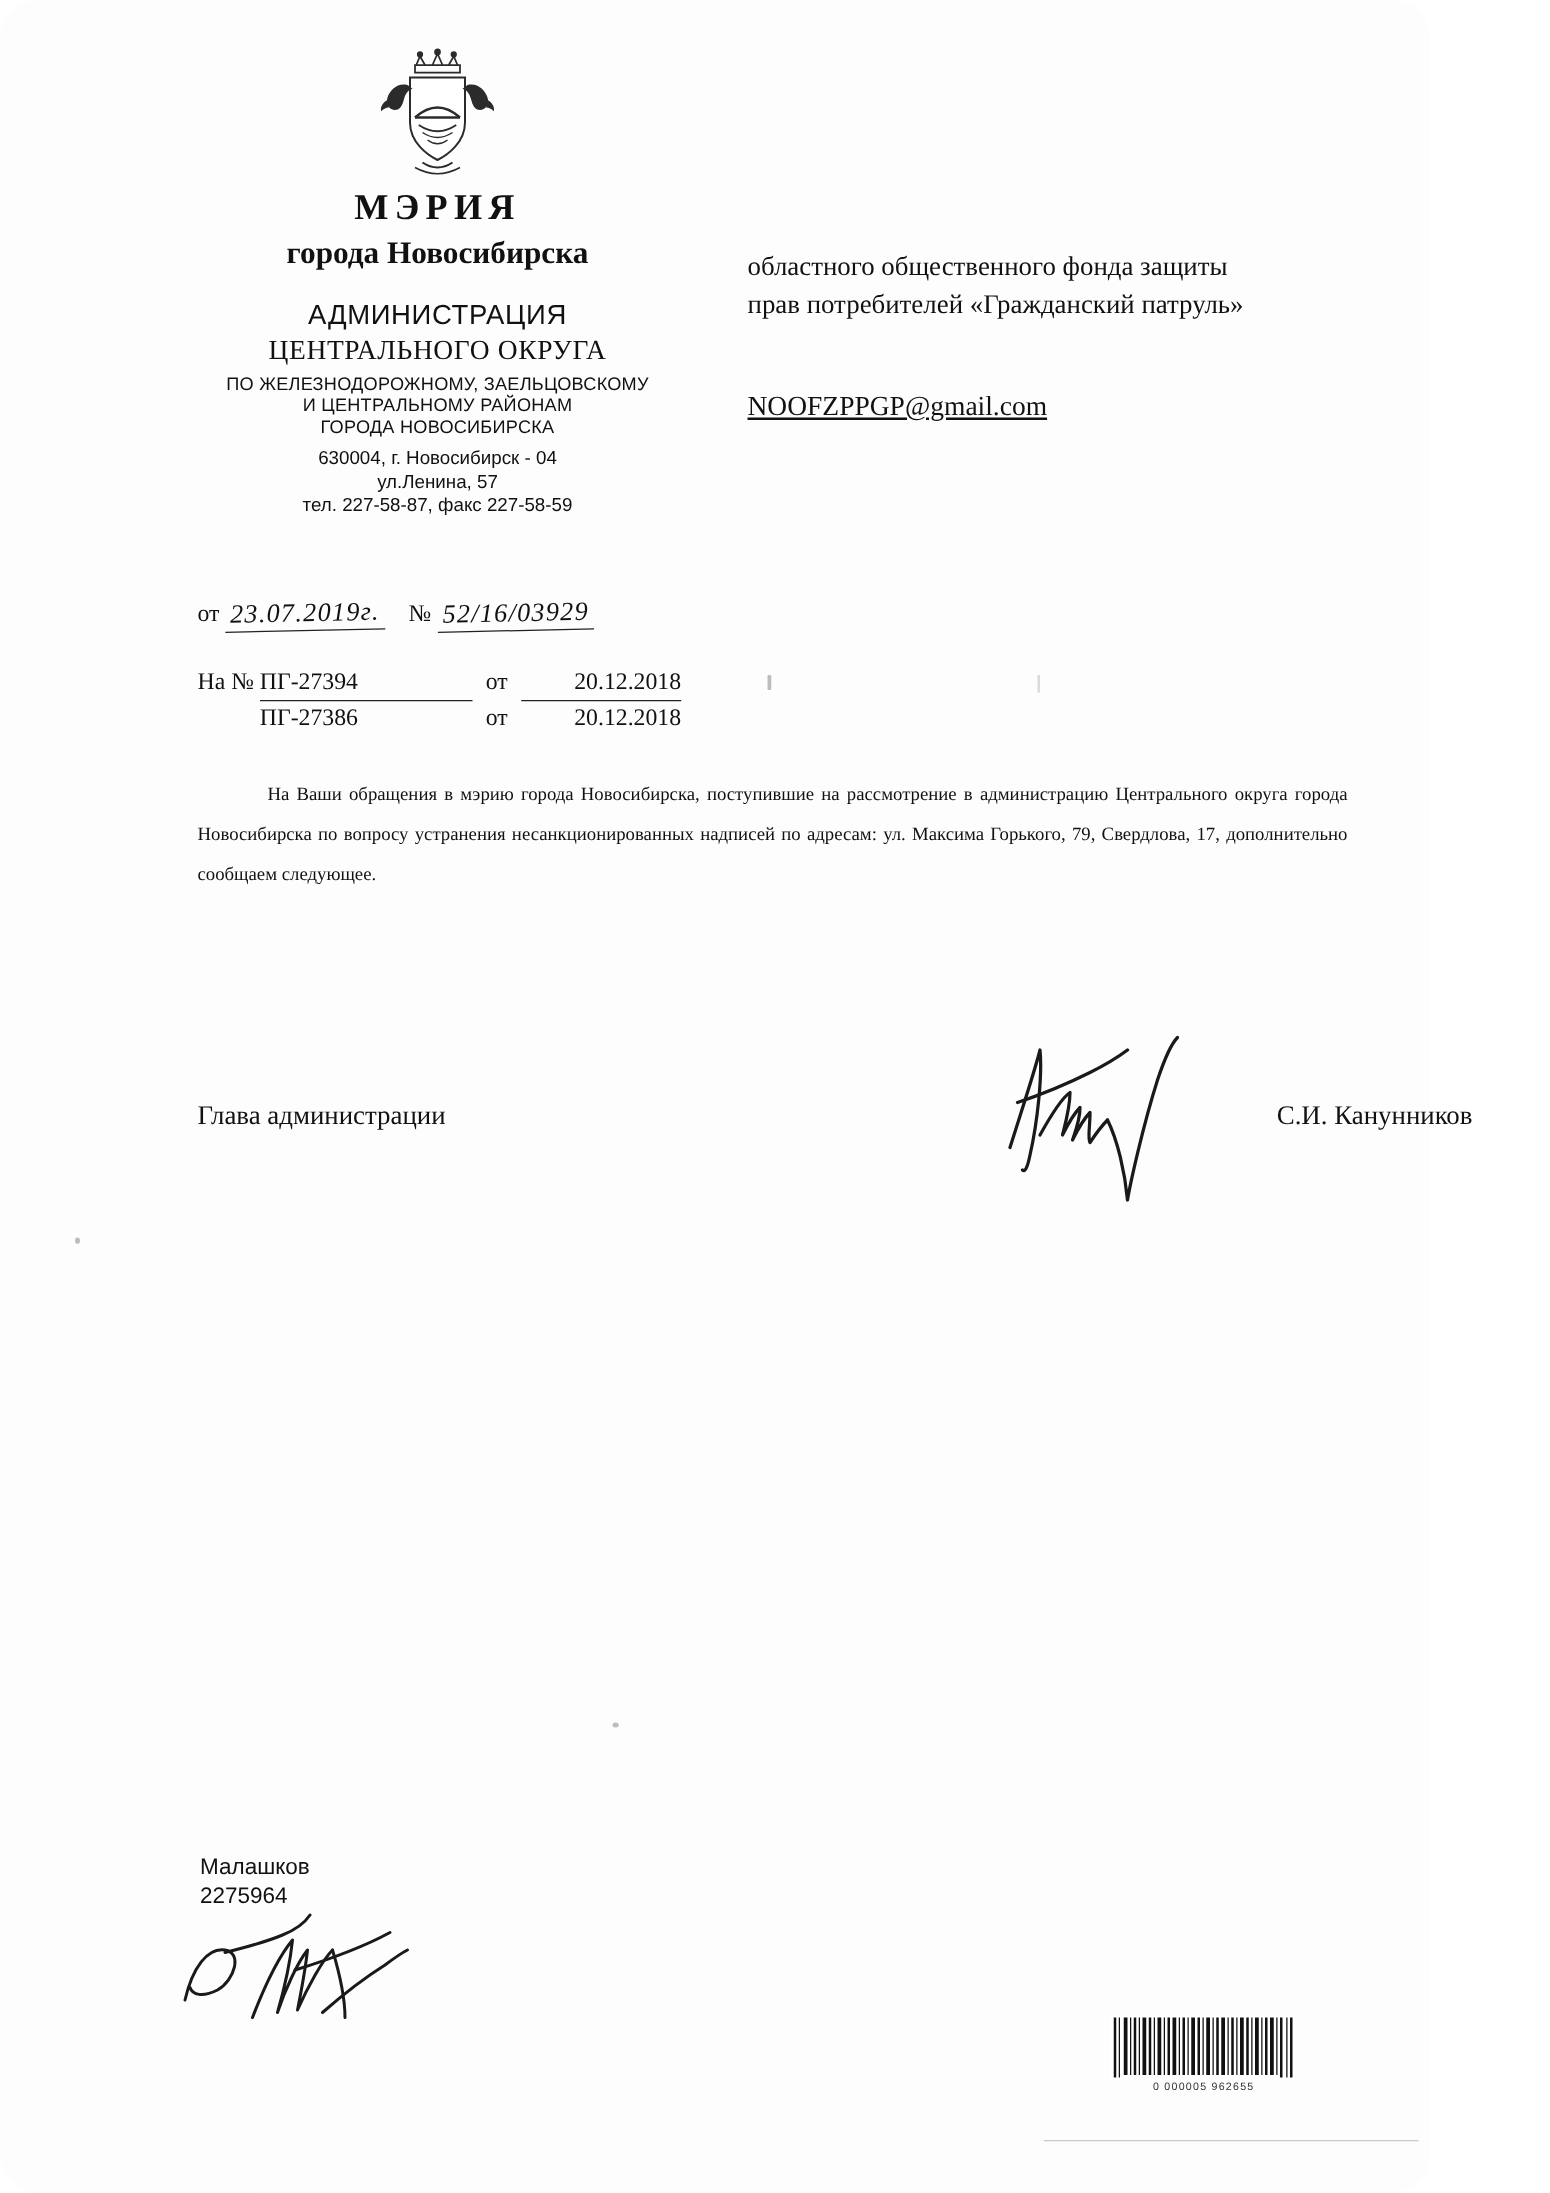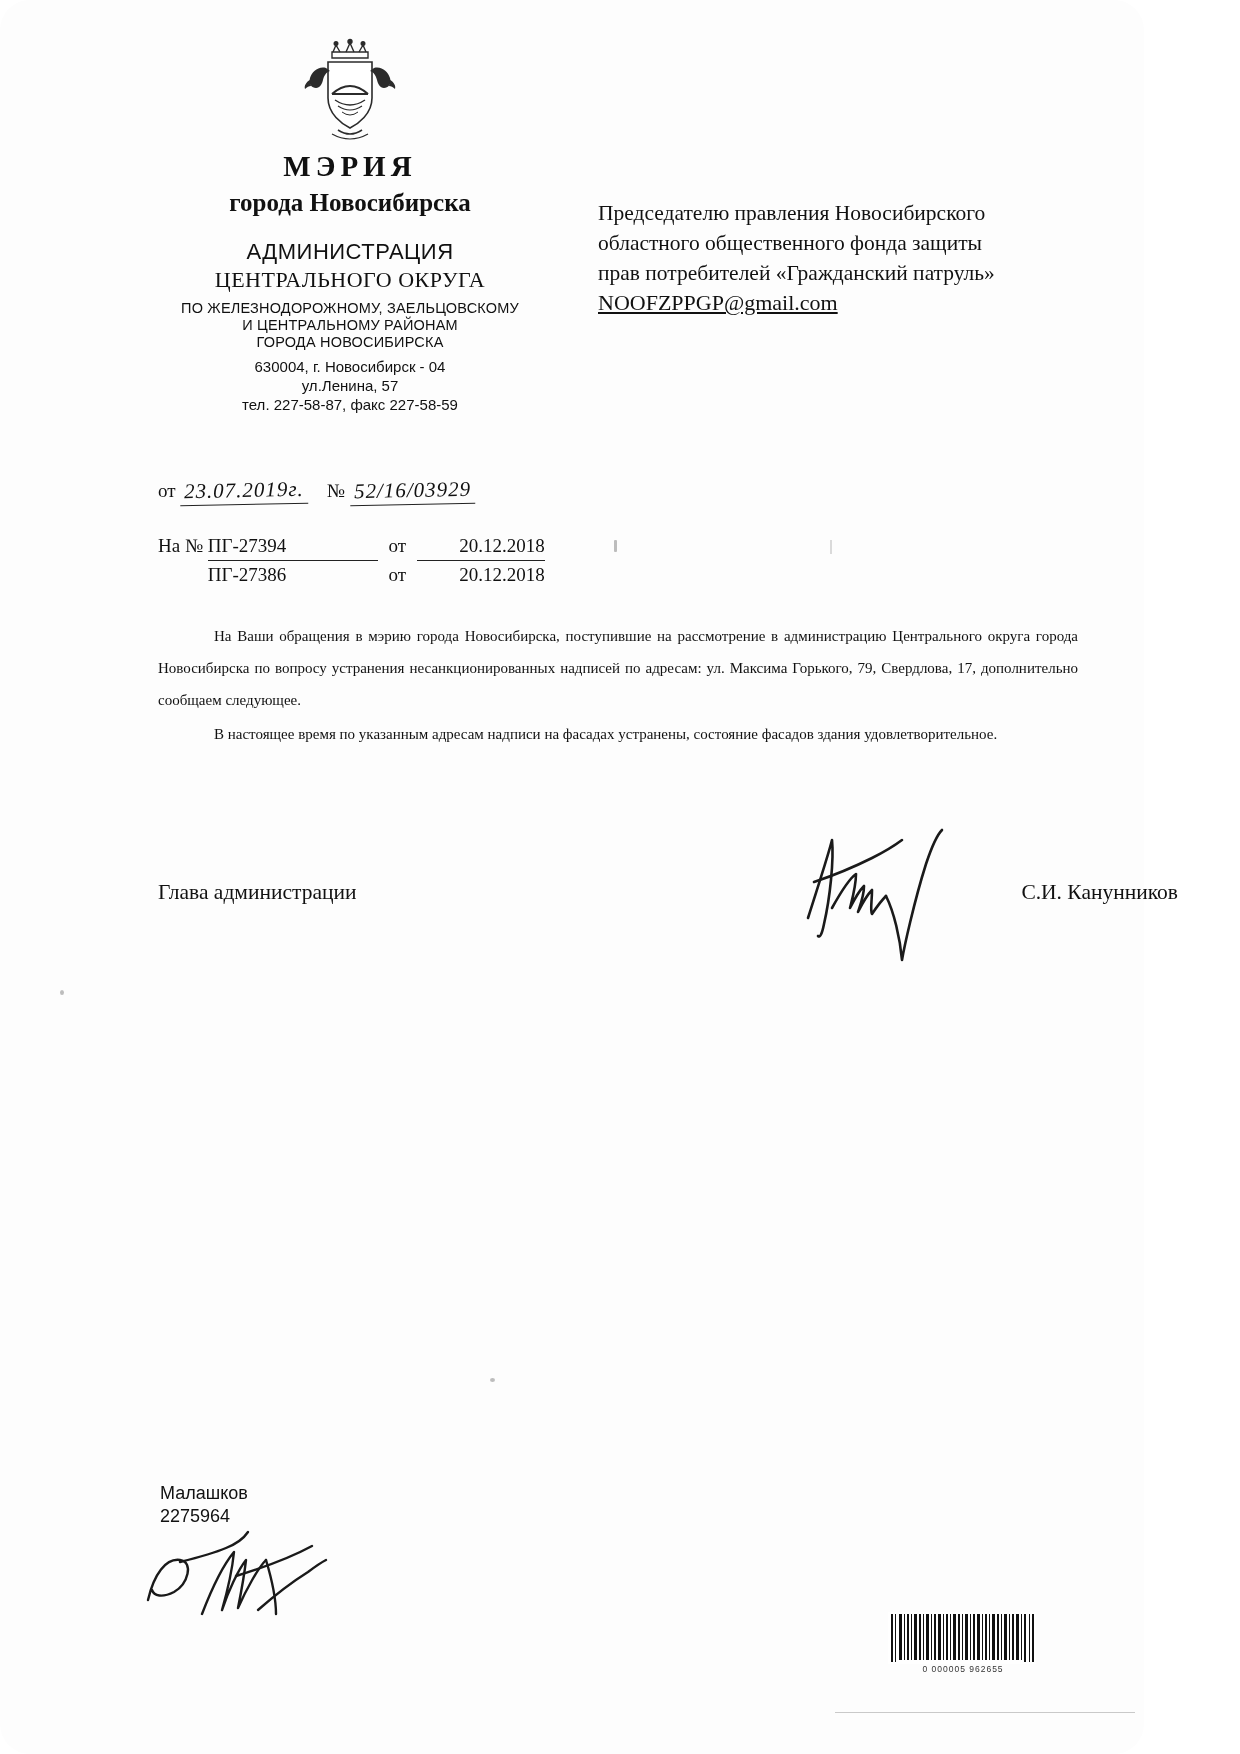--- a/index.html
+++ b/index.html
@@ -136,20 +136,21 @@
     top: 198px;
     width: 570px;
     font-size: 21.5px;
     line-height: 30px;
     font-family: "Liberation Serif", serif;
   }
   .addressee .name {
     margin-top: 30px;
   }
   .addressee .mail {
+    margin-top: 52px;
     text-decoration: underline;
     font-size: 22px;
   }
 
   
   .body-text {
     position: absolute;
     left: 158px;
     top: 620px;
     width: 920px;
@@ -320,29 +321,27 @@
     </div>
     <div class="refrow">
       <span style="visibility:hidden;">На №</span>
       <span class="ref-num plain">ПГ-27386</span>
       <span style="margin:0 6px;">от</span>
       <span class="ref-date plain">20.12.2018</span>
     </div>
   </div>
 
   <div class="addressee">
-    <div>Председателю правления Новосибирского</div>
     <div>областного общественного фонда защиты</div>
     <div>прав потребителей «Гражданский патруль»</div>
     <div class="mail">NOOFZPPGP@gmail.com</div>
   </div>
 
   <div class="body-text">
     <p>На Ваши обращения в мэрию города Новосибирска, поступившие на рассмотрение в администрацию Центрального округа города Новосибирска по вопросу устранения несанкционированных надписей по адресам: ул. Максима Горького, 79, Свердлова, 17, дополнительно сообщаем следующее.</p>
-    <p>В настоящее время по указанным адресам надписи на фасадах устранены, состояние фасадов здания удовлетворительное.</p>
   </div>
 
   <div class="sig-row">
     <div class="sig-left">Глава администрации</div>
 
     <svg class="signature-mark" viewBox="0 0 190 160" aria-hidden="true">
       <g fill="none" stroke="#1a1a1a" stroke-width="2.6" stroke-linecap="round" stroke-linejoin="round">
         <path d="M10 98 C22 60, 30 36, 34 20 C36 40, 32 78, 26 104 C24 114, 22 118, 20 116"></path>
         <path d="M16 62 C34 56, 54 48, 74 38 C86 32, 96 26, 104 20"></path>
         <path d="M34 88 C44 70, 52 58, 58 54 C58 66, 54 80, 52 88 C56 80, 62 70, 66 66 C66 76, 62 86, 60 92 C64 84, 70 74, 74 70 C74 82, 72 90, 74 94 C78 88, 84 80, 88 76"></path>

